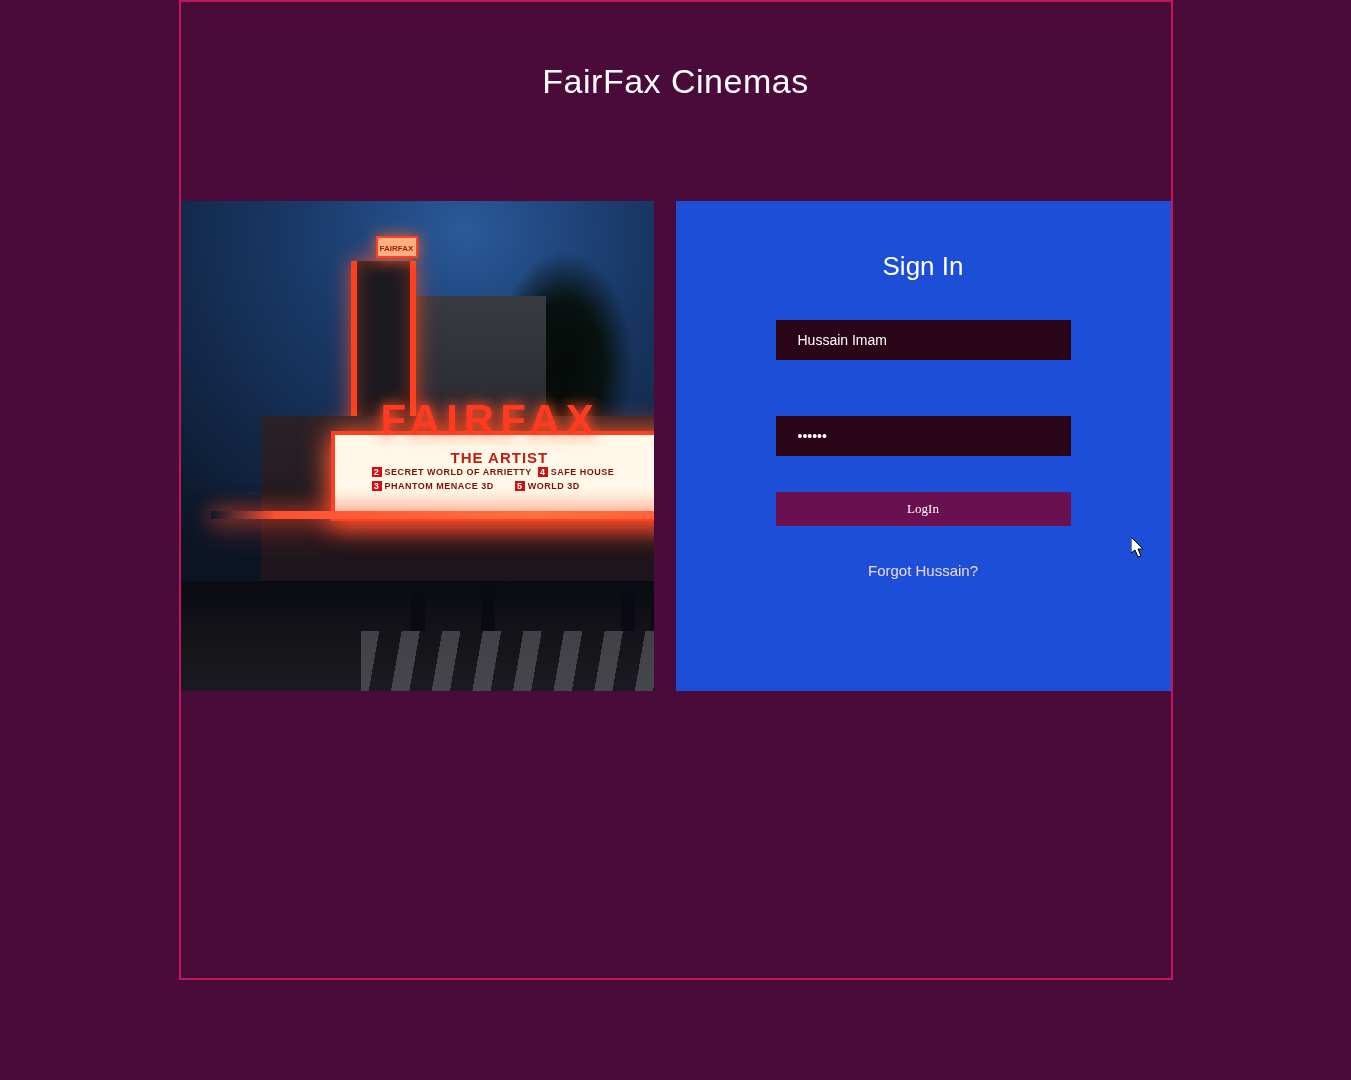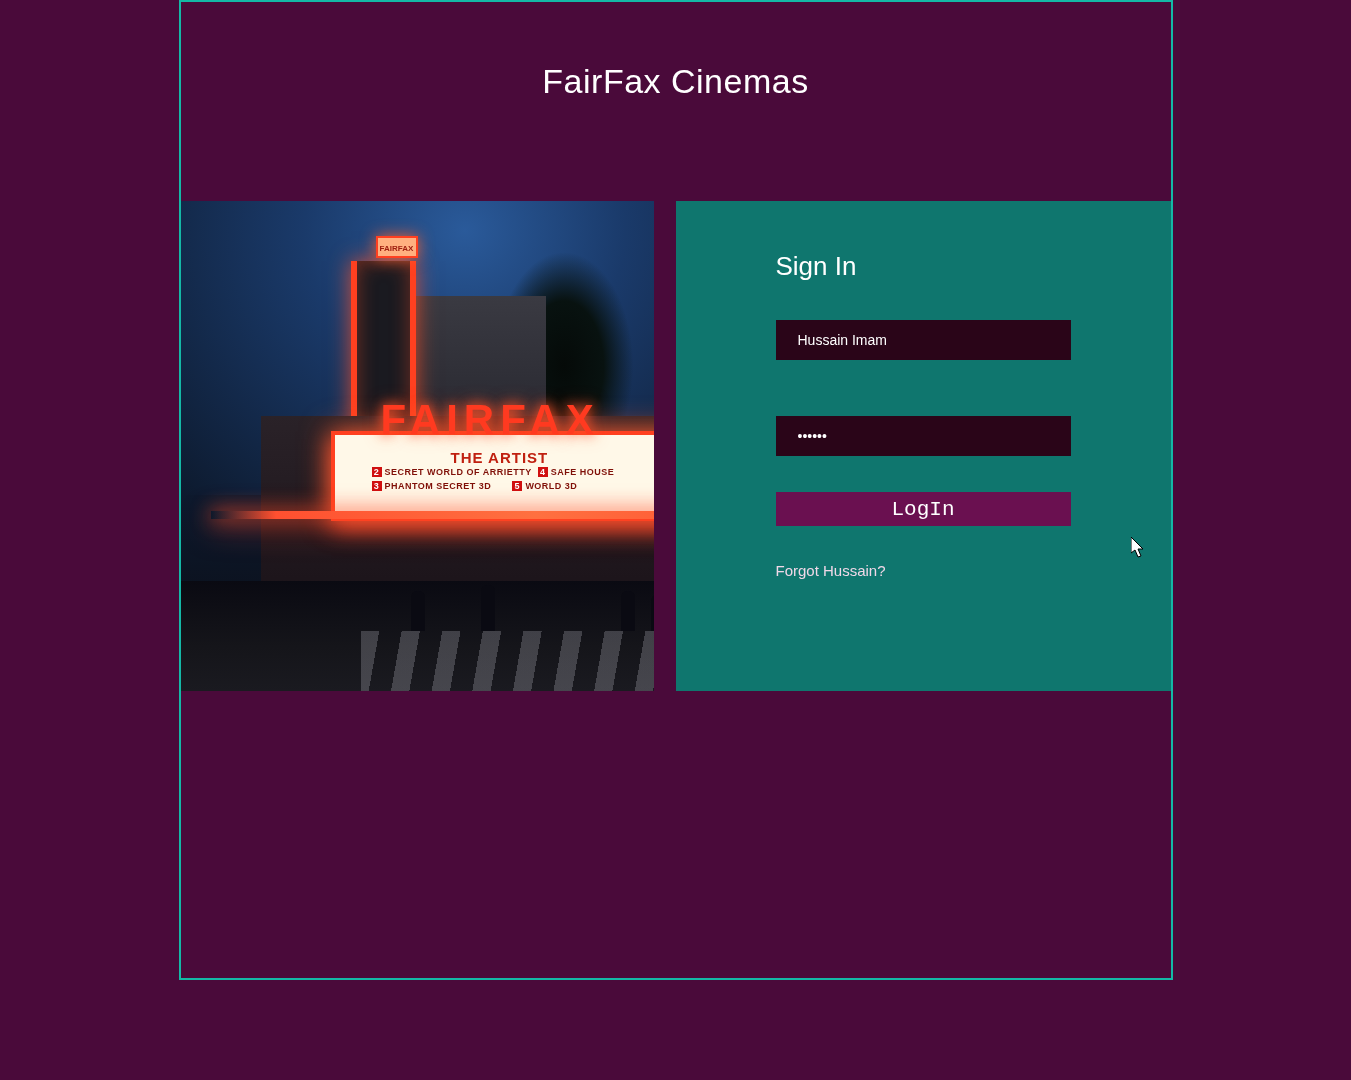--- a/index.html
+++ b/index.html
@@ -14,21 +14,21 @@
       font-family: 'Segoe UI', Tahoma, sans-serif;
       color: #fff;
       display: flex;
       justify-content: center;
       align-items: flex-start;
     }
     .app-frame {
       width: 994px;
       height: 980px;
       background: #4a0a3a;
-      border: 2px solid #14b8a6;
+      border: 2px solid #be185d;
       position: relative;
       overflow: hidden;
     }
     .page-title {
       text-align: center;
       font-size: 34px;
       font-weight: 400;
       margin-top: 60px;
       letter-spacing: 0.5px;
     }
@@ -195,25 +195,25 @@
     .person {
       position: absolute;
       bottom: 60px;
       width: 14px;
       height: 40px;
       background: #0a0a12;
       border-radius: 6px 6px 0 0;
     }
     .signin-panel {
       flex: 1;
-      background: #0f766e;
+      background: #1d4ed8;
       padding: 50px 100px 40px 100px;
       display: flex;
       flex-direction: column;
-      align-items: flex-start;
+      align-items: center;
     }
     .signin-heading {
       font-size: 26px;
       font-weight: 400;
       margin-bottom: 38px;
     }
     .field {
       width: 295px;
       height: 40px;
       background: #2a0518;
@@ -225,23 +225,23 @@
       outline: none;
       font-family: inherit;
     }
     .field::placeholder { color: #ccc; }
     .login-btn {
       width: 295px;
       height: 34px;
       background: #6a1050;
       border: none;
       color: #fff;
-      font-size: 21px;
+      font-size: 13px;
       cursor: pointer;
-      font-family: Liberation Mono, monospace;
+      font-family: Liberation Serif, serif;
       margin-top: -12px;
     }
     .forgot-link {
       margin-top: 36px;
       font-size: 15px;
       color: #f0d8e8;
       cursor: pointer;
     }
     .footer-text {
       position: absolute;
@@ -278,21 +278,21 @@
       <div class="tower-lights"></div>
       <div class="tower-sign">FAIRFAX</div>
       <div class="building-main"></div>
       <div class="marquee"></div>
       <div class="marquee-fairfax">FAIRFAX</div>
       <div class="marquee-title">THE ARTIST</div>
       <div class="marquee-row" style="left:168px; top:266px;">
         <span class="marquee-num">2</span><span>SECRET WORLD OF ARRIETTY</span>&nbsp;&nbsp;<span class="marquee-num">4</span><span>SAFE HOUSE</span>
       </div>
       <div class="marquee-row" style="left:168px; top:280px;">
-        <span class="marquee-num">3</span><span>PHANTOM SECRET 3D</span>&nbsp;&nbsp;&nbsp;&nbsp;&nbsp;&nbsp;&nbsp;<span class="marquee-num">5</span><span>WORLD 3D</span>
+        <span class="marquee-num">3</span><span>PHANTOM MENACE 3D</span>&nbsp;&nbsp;&nbsp;&nbsp;&nbsp;&nbsp;&nbsp;<span class="marquee-num">5</span><span>WORLD 3D</span>
       </div>
       <div class="canopy-glow"></div>
       <div class="lamp" style="left:590px;"></div>
       <div class="lamp" style="left:620px;"></div>
       <div class="lamp" style="left:650px;"></div>
       <div class="ground"></div>
       <div class="crosswalk"></div>
       <div class="person" style="left:230px;"></div>
       <div class="person" style="left:300px; height:46px;"></div>
       <div class="person" style="left:440px;"></div>

